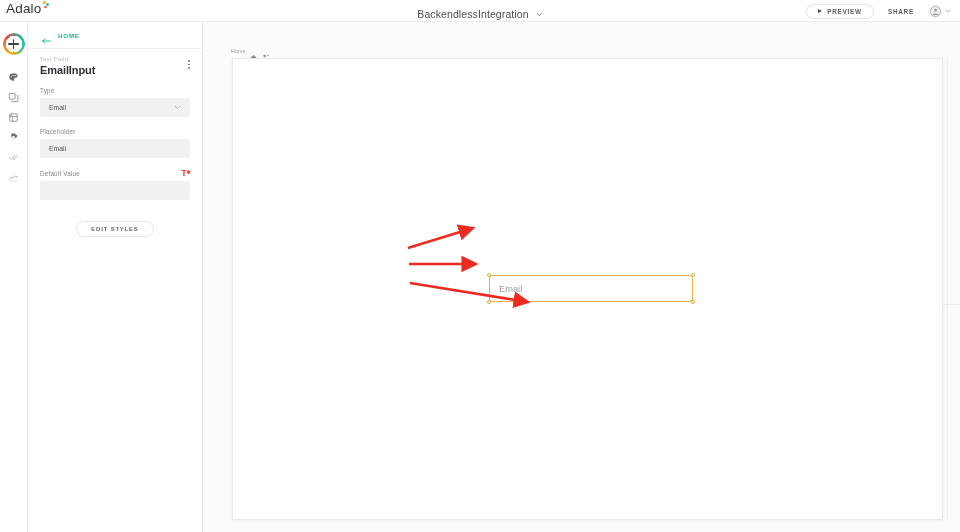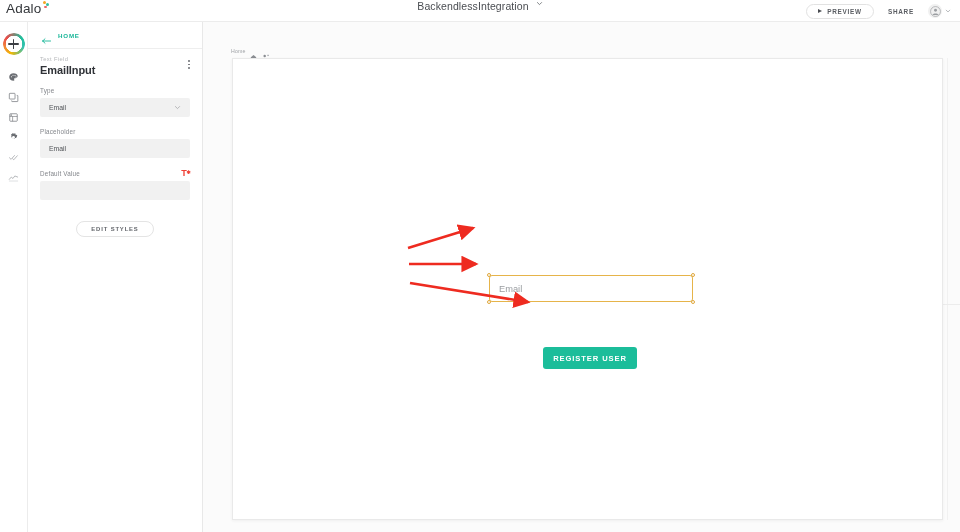--- a/index.html
+++ b/index.html
@@ -34,21 +34,21 @@
   .logo-dots { position: relative; width: 9px; height: 14px; margin-left: 1px; }
   .logo-dots i {
     position: absolute; display: block; border-radius: 50%;
   }
   .dot-a { width: 3.2px; height: 3.2px; background: #f5a623; left: 0px; top: 0px; }
   .dot-b { width: 3.2px; height: 3.2px; background: #32bfa0; left: 3.6px; top: 2.2px; }
   .dot-c { width: 2.6px; height: 2.6px; background: #e94b4b; left: 1.4px; top: 4.6px; opacity:.85 }
 
   .title-center {
     position: absolute; left: 0; right: 0; top: 0; height: 28px;
-    display: flex; align-items: flex-start; justify-content: center; gap: 7px;
+    display: flex; align-items: center; justify-content: center; gap: 7px;
     pointer-events: none;
   }
   .proj-title {
     font-size: 10.5px; color: #4a4d52; letter-spacing: .1px;
     pointer-events: auto;
   }
   .caret { width: 7px; height: 7px; pointer-events: auto; }
   .caret svg { display: block; }
 
   .top-right {
@@ -447,21 +447,20 @@
       </div>
 
       <div class="sel-handles">
         <i class="h-tl"></i>
         <i class="h-tr"></i>
         <i class="h-bl"></i>
         <i class="h-br"></i>
       </div>
 
 
-      <div class="btn-register">REGISTER USER</div>
     </div>
   </div>
 
   <svg class="arrows" viewBox="0 0 960 532">
     <defs>
       <marker id="ah" markerWidth="7" markerHeight="7" refX="5.6" refY="3.2" orient="auto">
         <path d="M0,0 L6.6,3.2 L0,6.4 z" fill="#ee2b20"></path>
       </marker>
     </defs>
     <line x1="408" y1="248" x2="473" y2="228" stroke="#ee2b20" stroke-width="2.6" marker-end="url(#ah)"></line>

